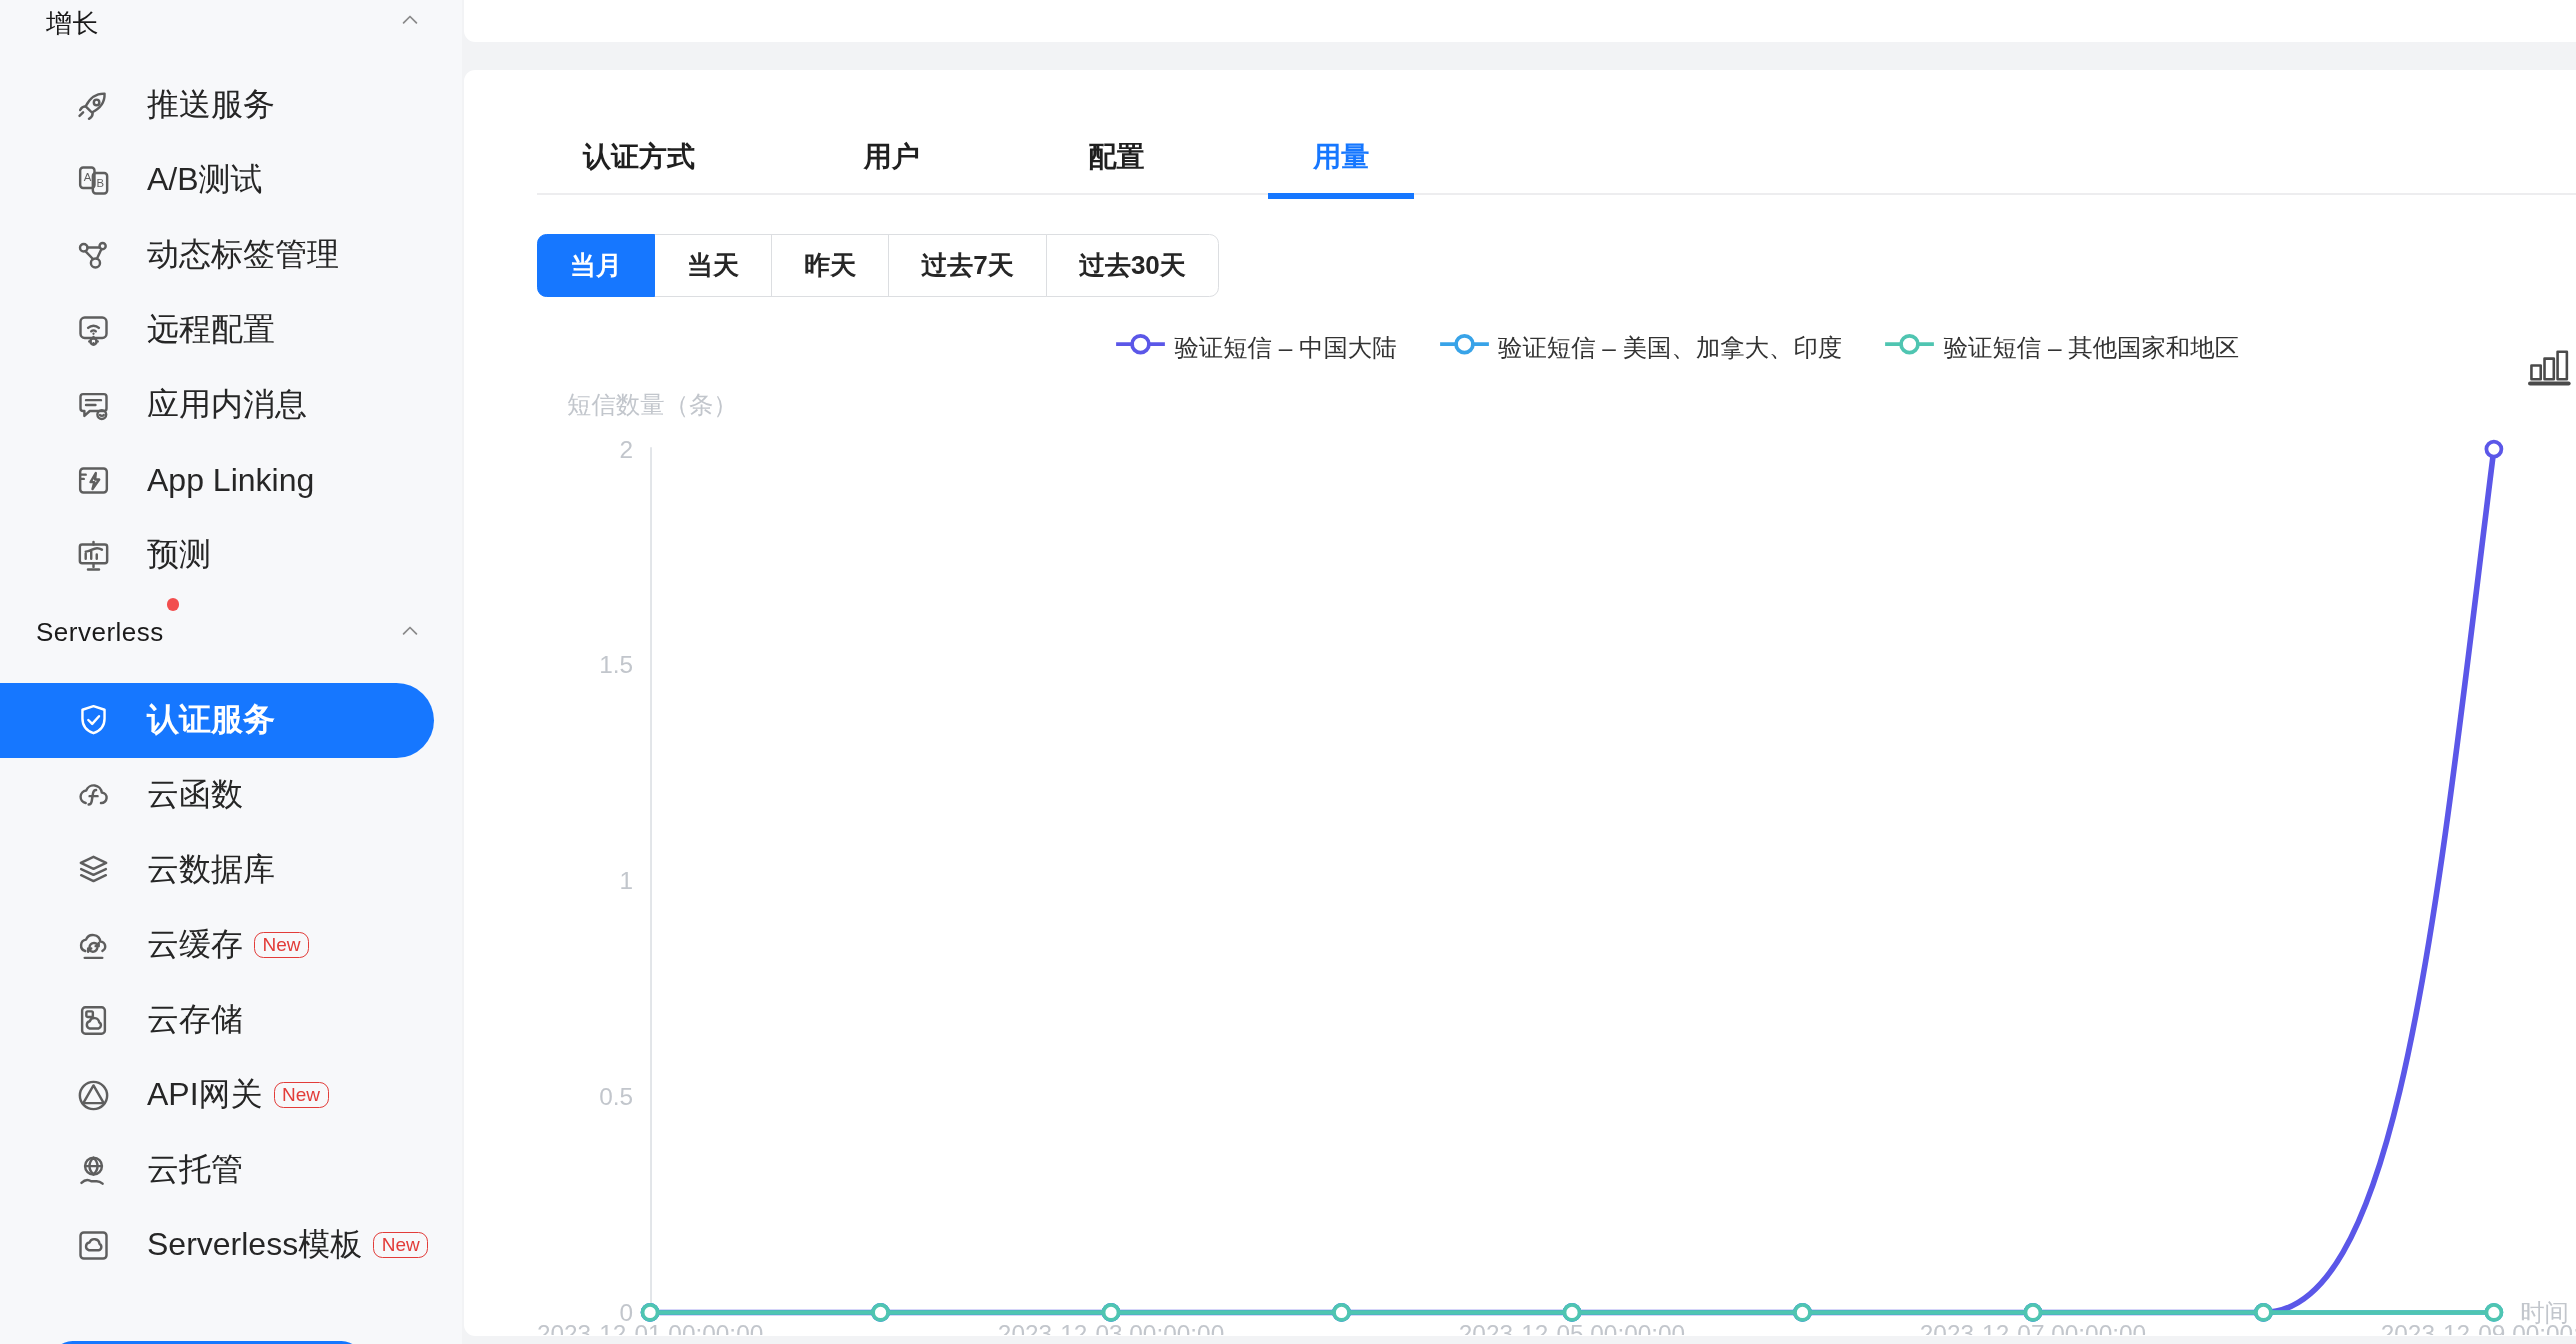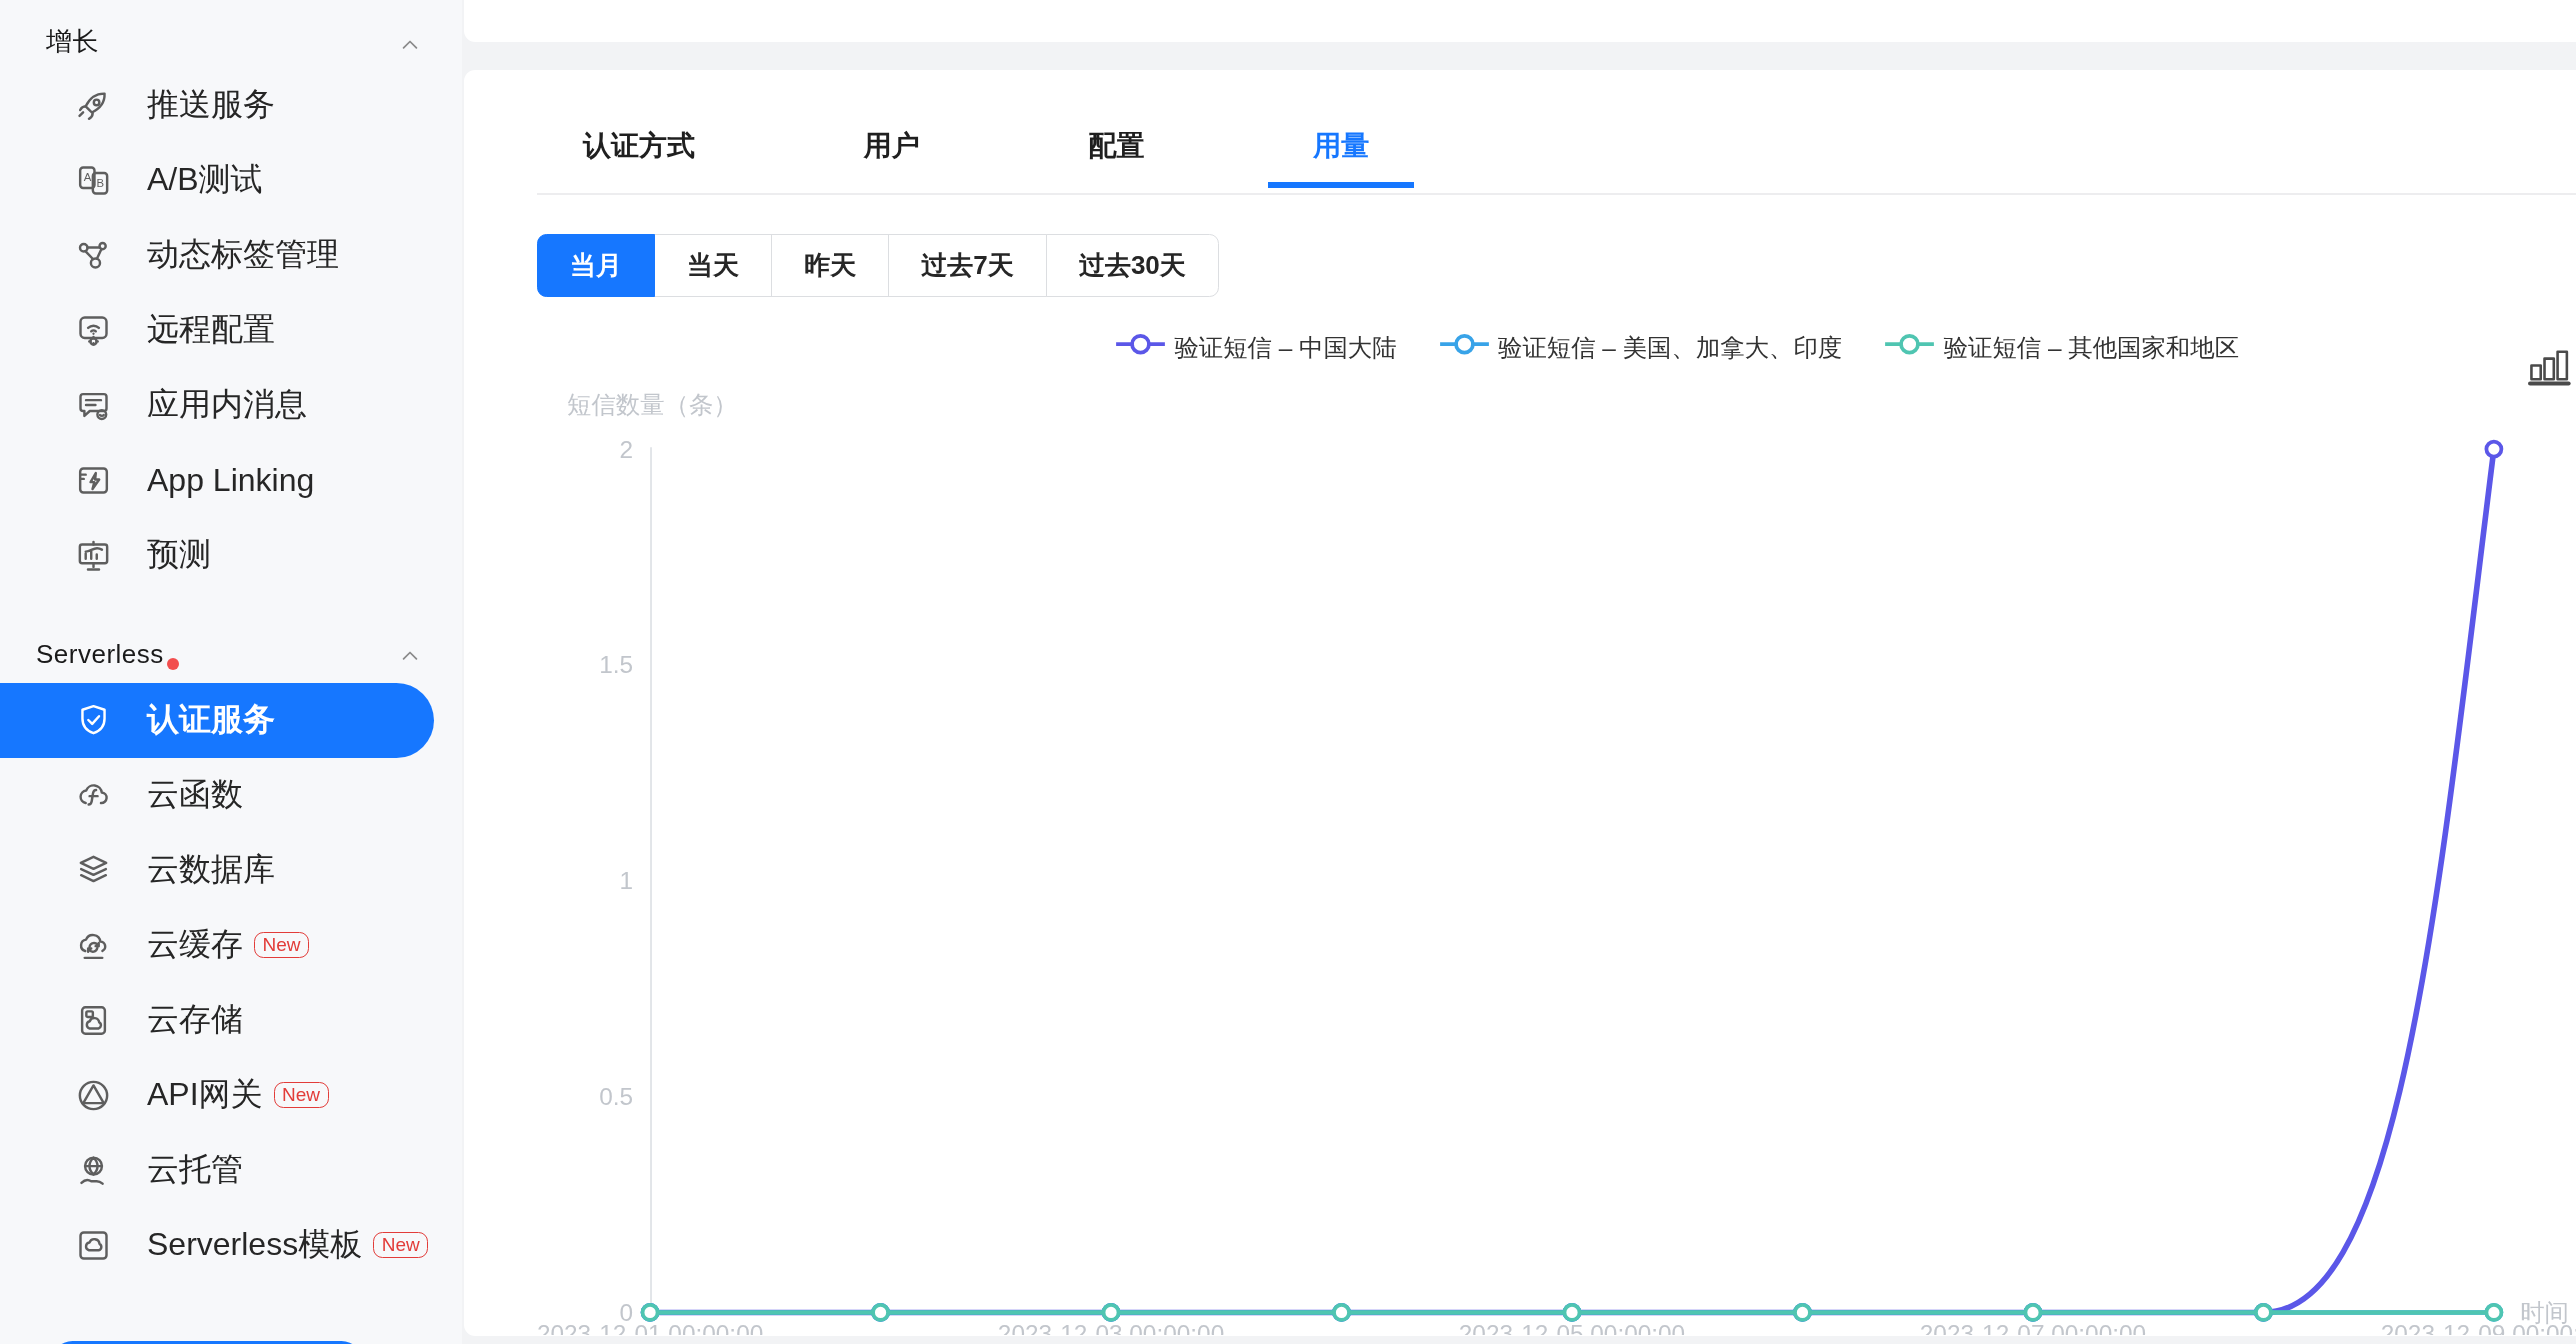--- a/index.html
+++ b/index.html
@@ -4,40 +4,40 @@
 <style>
   html,body{margin:0;padding:0}
   body{
     width:2576px;height:1344px;overflow:hidden;position:relative;
     background:#F2F3F5;
     font-family:"Liberation Sans","DejaVu Sans",sans-serif;
     -webkit-font-smoothing:antialiased;
   }
   
   .sidebar{position:absolute;left:0;top:0;width:462px;height:1344px;background:#F7F8FA;z-index:2}
-  .section-header{height:53px;display:flex;align-items:flex-end;padding:0 38px 0 46px;box-sizing:border-box}
+  .section-header{height:53px;display:flex;align-items:flex-start;padding:0 38px 0 46px;box-sizing:border-box}
   .section-header .sec-label{font-size:26px;color:#1A1A1A;font-weight:500;letter-spacing:0.5px}
   .red-dot{width:12.2px;height:12.2px;border-radius:50%;background:#F24E4E;margin:-19px 0 0 2.8px;flex:0 0 auto}
   .sec-chevron{margin-left:auto;width:28px;height:28px;color:#8A8A8A;flex:0 0 auto}
   .sec-chevron svg{width:100%;height:100%}
   .nav-list{margin:0;padding:0;list-style:none}
   .nav-item{height:75px;width:434px;box-sizing:border-box;display:flex;align-items:center;padding-left:74px;position:relative;cursor:pointer}
   .nav-item .nav-icon{width:39px;height:39px;color:#5E5E5E;flex:0 0 auto}
   .nav-item .nav-icon svg{width:100%;height:100%}
   .nav-item .nav-label{margin-left:34px;font-size:32px;color:#262626;white-space:nowrap}
   .nav-item.selected{background:var(--accent);border-radius:0 38px 38px 0}
   .nav-item.selected .nav-icon{color:#fff}
   .nav-item.selected .nav-label{color:#fff;font-weight:600}
   .new-badge{margin-left:11px;font-size:19px;line-height:1.15;color:var(--badge);border:1.9px solid var(--badge);border-radius:9.4px;padding:0.9px 7.5px;font-weight:500;white-space:nowrap}
   .sidebar-bottom-btn{position:absolute;left:51px;top:1341px;width:312px;height:43px;border-radius:21.6px;background:var(--accent);cursor:pointer}
   
   .top-strip{position:absolute;left:464px;top:-15px;right:0;height:57px;background:#fff;border-radius:0 0 0 11.3px;z-index:1}
   .card{position:absolute;left:464px;top:70px;right:0;bottom:8.4px;background:#fff;border-radius:11.3px 0 0 11.3px;overflow:hidden;z-index:1}
   .tabs-sep{position:absolute;left:73px;right:0;top:123px;height:1.9px;background:#EDEDEF}
-  .tabs-row{position:absolute;left:117px;top:34px;height:84px;display:flex;gap:165px;align-items:center}
+  .tabs-row{position:absolute;left:117px;top:45px;height:84px;display:flex;gap:165px;align-items:center}
   .tab{font-size:28px;font-weight:600;color:#1F1F1F;position:relative;height:100%;display:flex;align-items:center;padding:0 1.9px;cursor:pointer}
   .tab.active{color:var(--accent)}
   .tab.active::after{content:"";position:absolute;left:50%;transform:translateX(-50%);bottom:0;width:146px;height:5.6px;background:var(--accent)}
   .range-group{position:absolute;left:73px;top:164px;height:63px;display:flex}
   .range-btn{border:0.9px solid #DCDEE1;margin-left:-0.9px;background:#fff;font-size:26px;font-weight:700;color:#262626;display:flex;align-items:center;justify-content:center;padding:0 32px;box-sizing:border-box;cursor:pointer;white-space:nowrap}
   .range-btn:first-child{border-radius:9.4px 0 0 9.4px;margin-left:0}
   .range-btn:last-child{border-radius:0 9.4px 9.4px 0}
   .range-btn.active{background:var(--accent);border-color:var(--accent);color:#fff;z-index:1}
   .legend-row{position:absolute;left:652px;top:262px;display:flex;align-items:center;gap:43px}
   .legend-item{display:flex;align-items:flex-start;gap:9.4px;font-size:24.4px;color:#333;cursor:pointer;white-space:nowrap}

